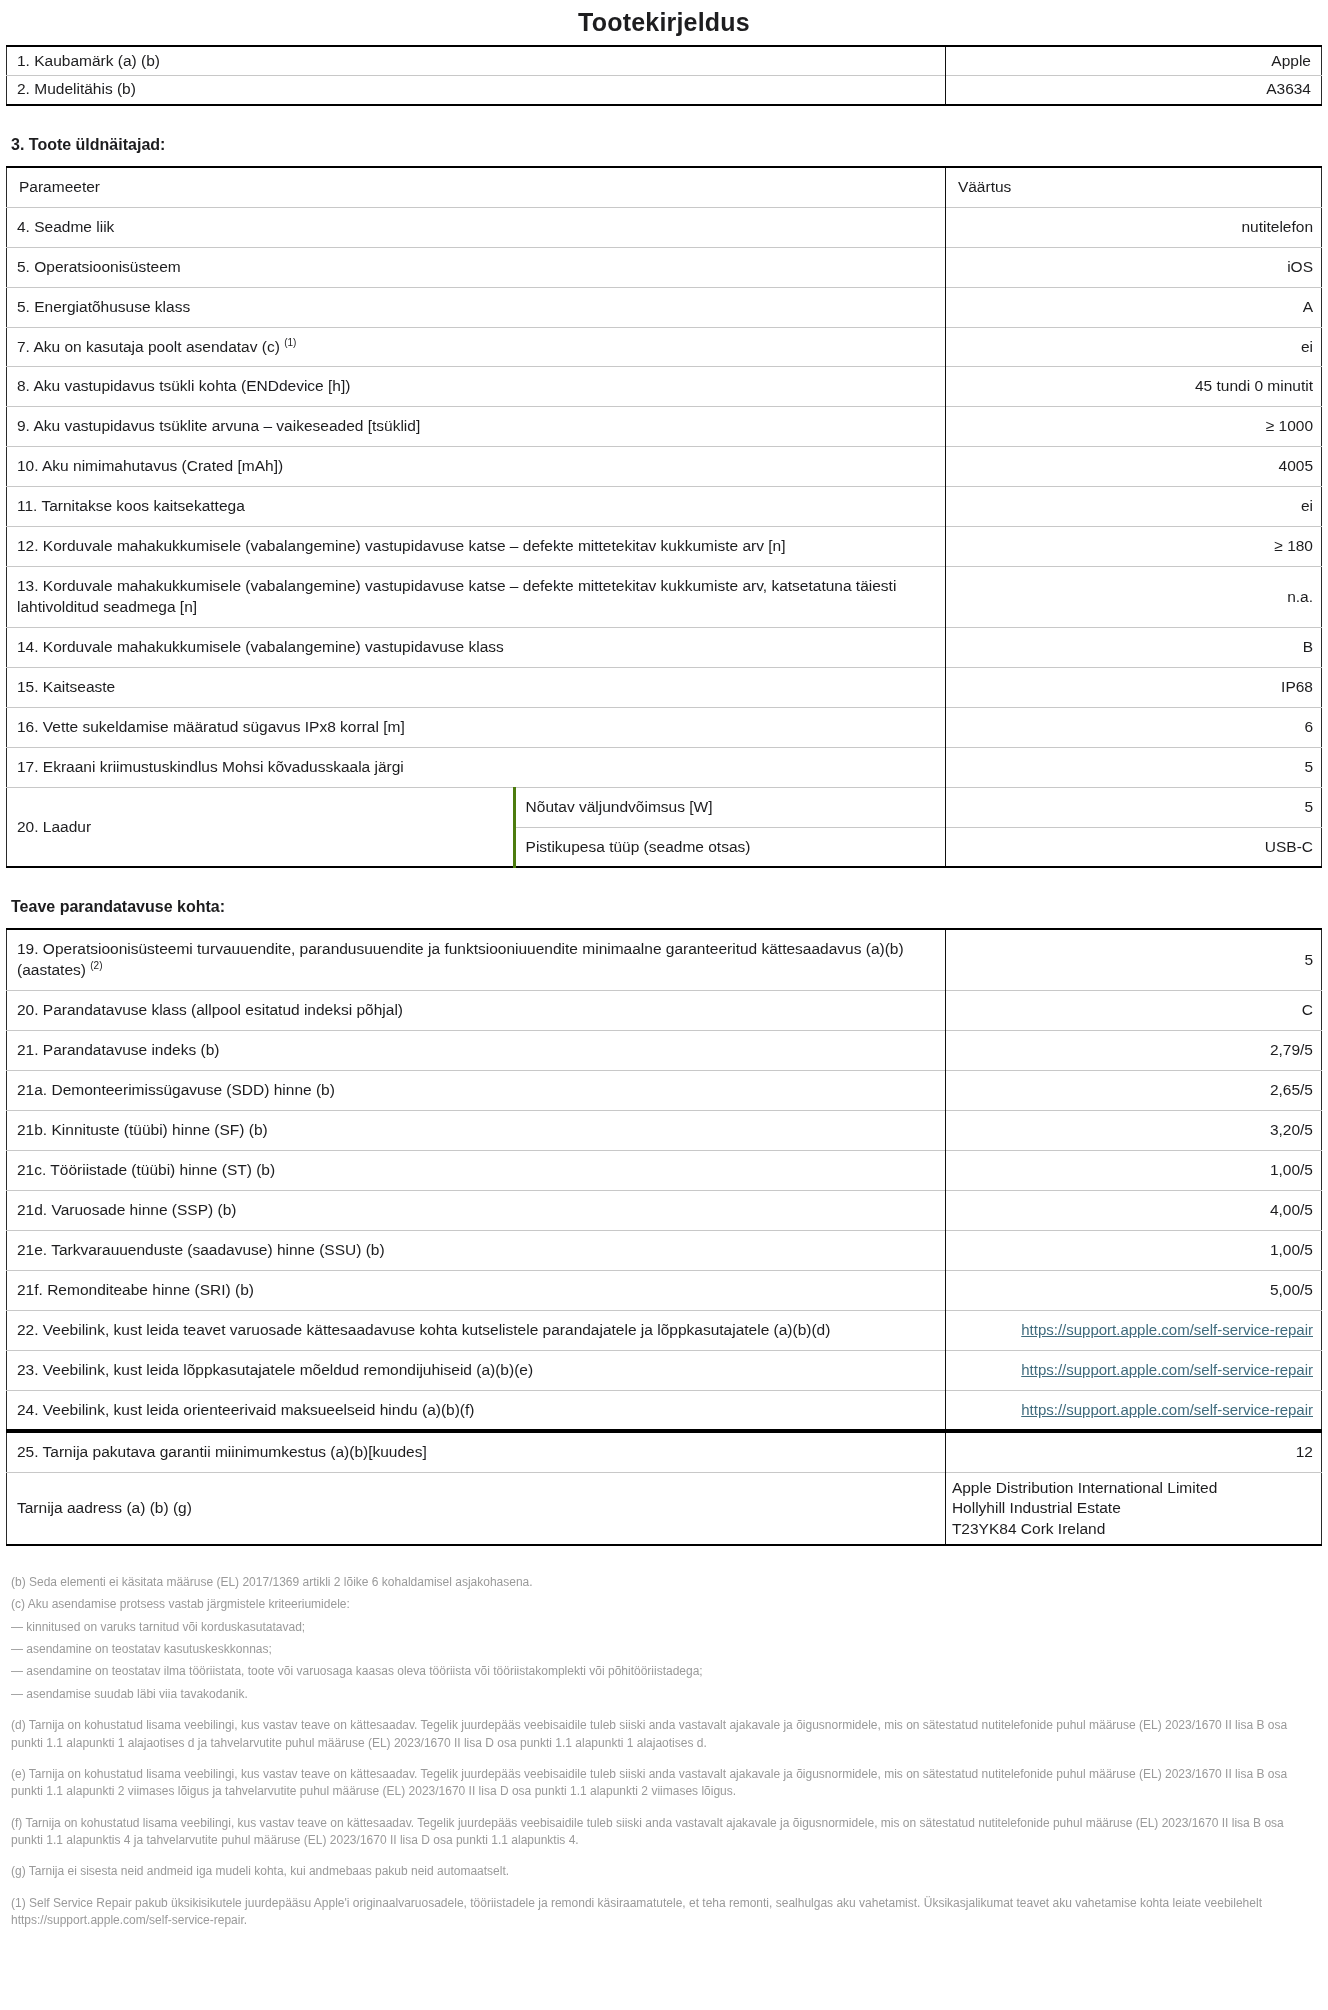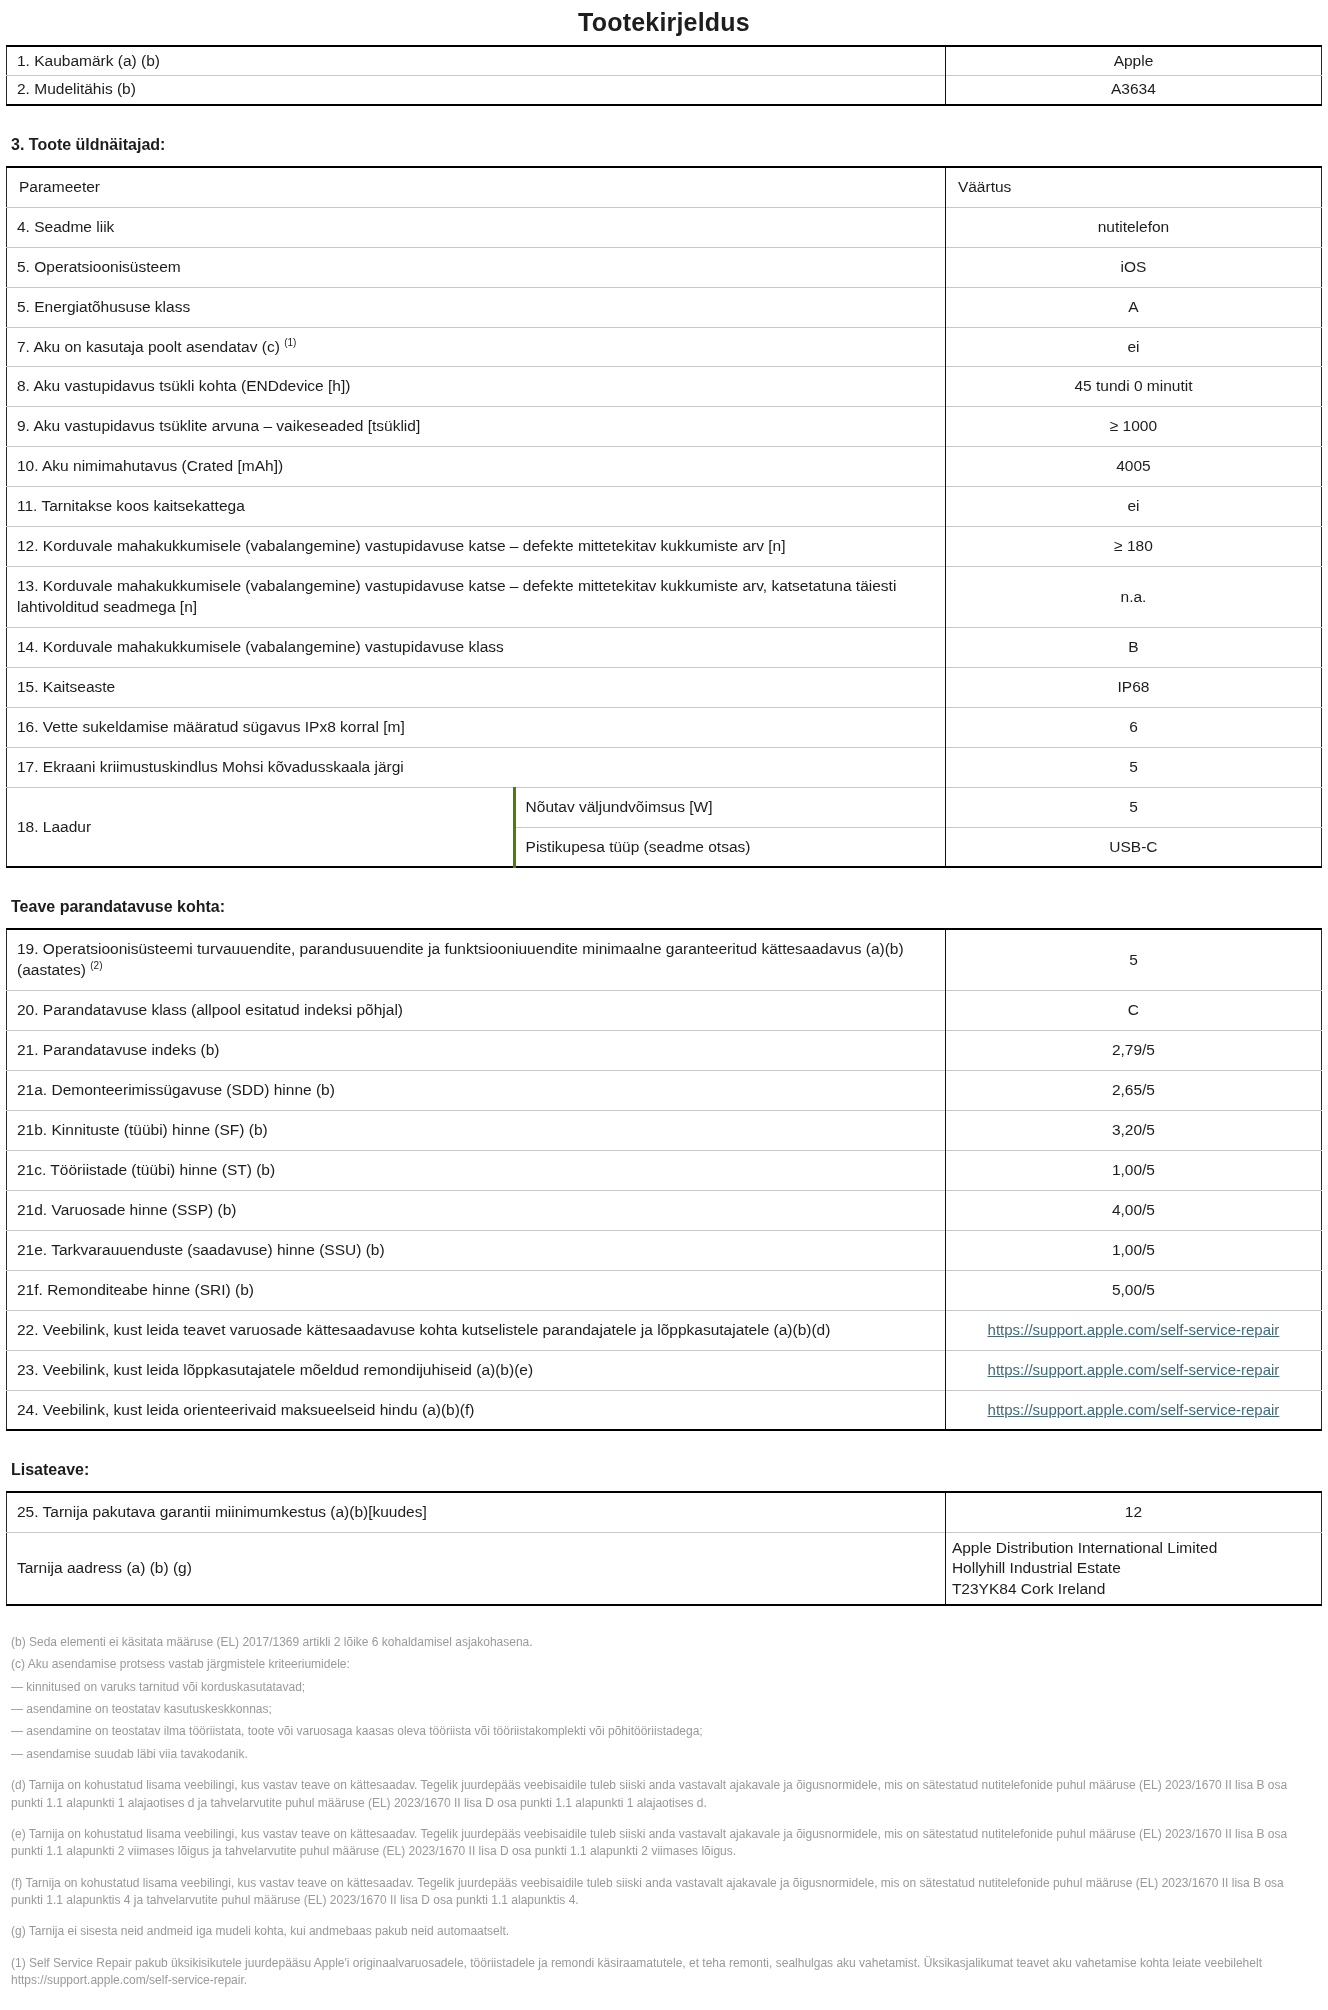--- a/index.html
+++ b/index.html
@@ -51,21 +51,21 @@
     border-top:1px solid var(--separator);
     vertical-align:middle;
     line-height:1.35;
   }
   .tbl thead th{border-top:0;font-weight:400;text-align:left;padding-left:12px;}
   .tbl tbody tr:first-child td{border-top:0;}
   .tbl.has-head tbody tr:first-child td{border-top:1px solid var(--separator);}
   .lbl{padding:9px 10px;}
   .sublbl{padding:9px 10px;border-left:3px solid #4d7c0f;}
   .val{
-    text-align:center;
+    text-align:right;
     padding:9px 8px;
     border-left:1.5px solid #111;
   }
   .charger-label{vertical-align:top;}
   .compact .lbl,.compact .val{padding:3.5px 10px;}
   .val.addr{text-align:left;padding:5px 6px;}
   .val.addr div{line-height:1.3;}
   sup{font-size:10px;line-height:0;}
   a.link{color:var(--link);font-size:15px;}
   .footnotes{
@@ -166,21 +166,21 @@
         </tr>
         <tr>
           <td class="lbl" colspan="2">16. Vette sukeldamise määratud sügavus IPx8 korral [m]</td>
           <td class="val">6</td>
         </tr>
         <tr>
           <td class="lbl" colspan="2">17. Ekraani kriimustuskindlus Mohsi kõvadusskaala järgi</td>
           <td class="val">5</td>
         </tr>
         <tr>
-          <td class="lbl charger-label" rowspan="2">18. Laadur</td>
+          <td class="lbl charger-label" rowspan="2">20. Laadur</td>
           <td class="sublbl">Nõutav väljundvõimsus [W]</td>
           <td class="val">5</td>
         </tr>
         <tr>
           <td class="sublbl">Pistikupesa tüüp (seadme otsas)</td>
           <td class="val">USB-C</td>
         </tr>
       </tbody>
   </table>
 
@@ -236,21 +236,20 @@
           <td class="lbl">23. Veebilink, kust leida lõppkasutajatele mõeldud remondijuhiseid (a)(b)(e)</td>
           <td class="val"><a class="link" href="#">https://support.apple.com/self-service-repair</a></td>
         </tr>
         <tr>
           <td class="lbl">24. Veebilink, kust leida orienteerivaid maksueelseid hindu (a)(b)(f)</td>
           <td class="val"><a class="link" href="#">https://support.apple.com/self-service-repair</a></td>
         </tr>
       </tbody>
   </table>
 
-  <h2>Lisateave:</h2>
 
   <table class="tbl">
     <colgroup>
         <col style="width:71.4%">
         <col style="width:28.6%">
       </colgroup>
     <tbody id="t4">
         <tr>
           <td class="lbl">25. Tarnija pakutava garantii miinimumkestus (a)(b)[kuudes]</td>
           <td class="val">12</td>

